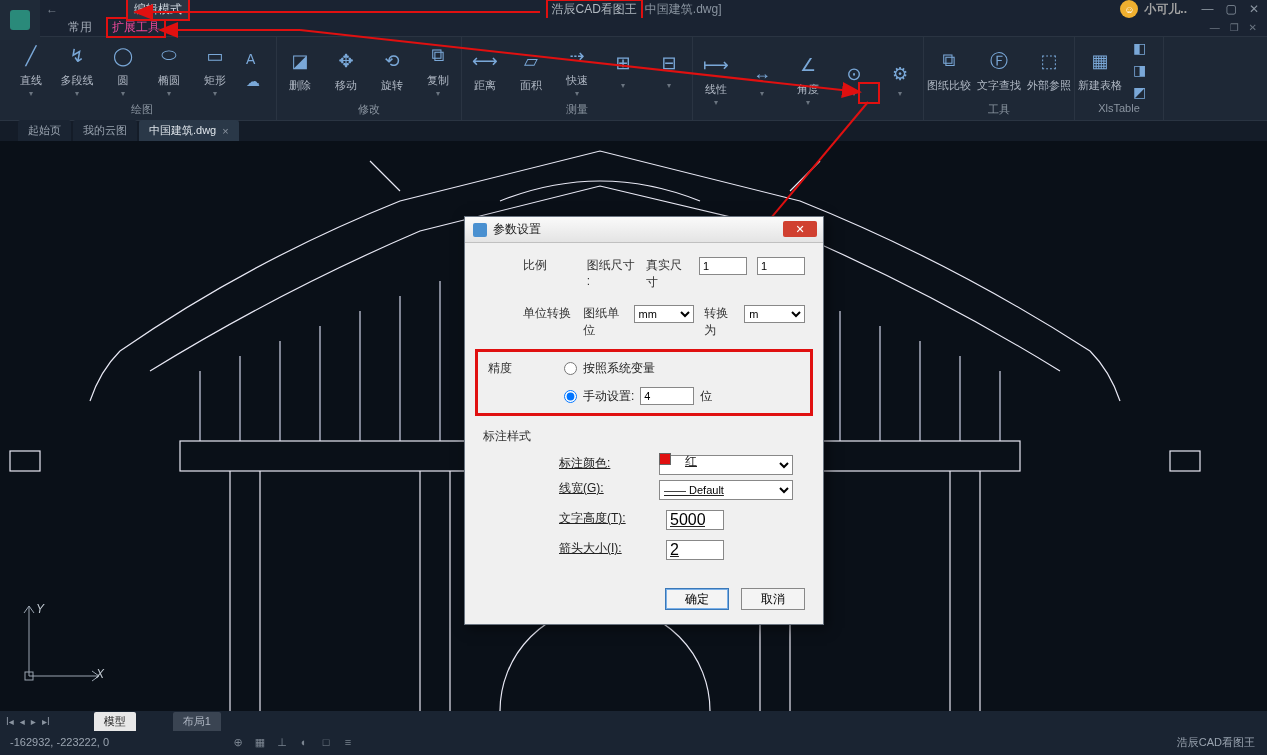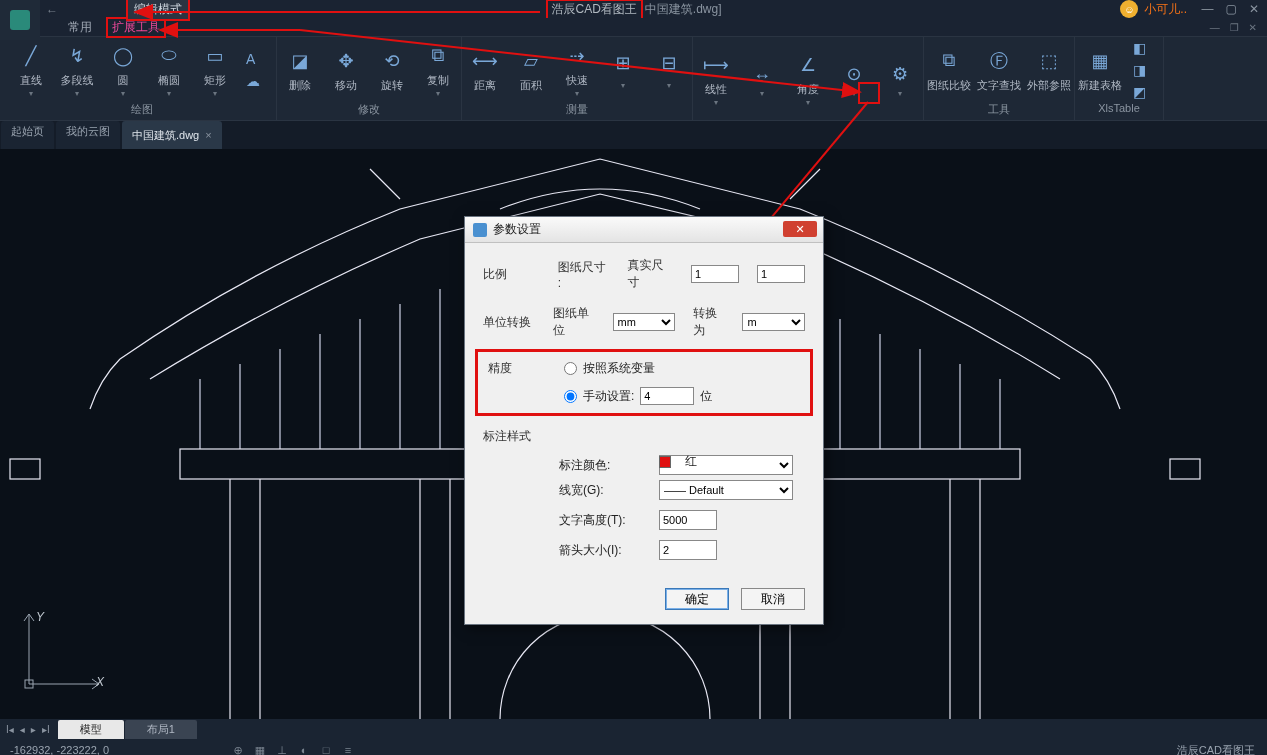--- a/index.html
+++ b/index.html
@@ -7,79 +7,79 @@
 
 .topbar { height: 18px; background: #1a2332; display: flex; align-items: center; position: relative; }
 .logo-area { width: 40px; height: 40px; background: #1f2a38; display: flex; align-items: center; justify-content: center; position: absolute; top: 0; left: 0; z-index: 5; }
 .logo-icon { width: 20px; height: 20px; background: #2a8a7a; border-radius: 3px; }
 .edit-mode-btn { margin-left: 68px; border: 2px solid #e01010; padding: 1px 6px; background: #2a3442; color: #d0d8e0; position: relative; z-index: 10; }
 .title-center { position: absolute; left: 50%; transform: translateX(-50%); display: flex; align-items: center; }
 .title-box { border: 2px solid #e01010; padding: 0 4px; color: #b0b8c0; }
 .title-suffix { color: #8a94a0; margin-left: 2px; }
 .user-area { position: absolute; right: 80px; display: flex; align-items: center; gap: 6px; }
 .user-avatar { width: 18px; height: 18px; background: #f0b030; border-radius: 50%; display: flex; align-items: center; justify-content: center; font-size: 10px; color: #fff; }
-.user-name { color: #f97316; font-weight: normal; }
+.user-name { color: #a3a3a3; font-weight: bold; }
 .win-controls { position: absolute; right: 8px; display: flex; gap: 12px; color: #8a94a0; }
 
 .menubar { height: 18px; background: #1a2332; display: flex; align-items: center; padding-left: 64px; gap: 10px; position: relative; }
 .menu-item { color: #a0a8b4; padding: 0 4px; }
 .menu-item.boxed { border: 2px solid #e01010; color: #ec4899; }
 .mini-controls { position: absolute; right: 10px; display: flex; gap: 10px; color: #6a7480; font-size: 10px; }
 
 .ribbon { height: 85px; background: #1e2836; border-top: 1px solid #2a3442; border-bottom: 1px solid #2a3442; display: flex; padding-left: 8px; }
 .ribbon-group { display: flex; flex-direction: column; border-right: 1px solid #2a3442; }
 .ribbon-btns { display: flex; flex: 1; align-items: center; }
 .ribbon-btn { display: flex; flex-direction: column; align-items: center; justify-content: center; width: 46px; height: 65px; gap: 3px; }
 .ribbon-btn.wide { width: 50px; }
 .ribbon-icon { width: 28px; height: 28px; display: flex; align-items: center; justify-content: center; color: #7aa8d8; font-size: 18px; }
 .ribbon-label { font-size: 11px; color: #b0b8c4; }
 .ribbon-dd { font-size: 8px; color: #6a7480; margin-top: -2px; }
 .group-label { text-align: center; font-size: 11px; color: #8a94a0; padding-bottom: 17px; }
 .ribbon-stack { display: flex; flex-direction: column; justify-content: center; padding: 0 8px; gap: 4px; }
 .stack-icon { width: 22px; height: 18px; color: #7aa8d8; font-size: 14px; display: flex; align-items: center; }
 
-.doc-tabs { height: 28px; background: #141c28; display: flex; padding-left: 1px; }
+.doc-tabs { height: 20px; background: #141c28; display: flex; align-items: flex-end; padding-left: 18px; }
 .doc-tab { padding: 3px 10px; background: #1a2432; color: #9aa4b0; border-top-left-radius: 3px; border-top-right-radius: 3px; margin-right: 2px; font-size: 11px; }
 .doc-tab.active { background: #2a3848; color: #e0e6ec; display: flex; align-items: center; gap: 6px; }
 .tab-x { color: #8a94a0; }
 
 .canvas-area { position: relative; background: #0a1018; height: 570px; overflow: hidden; }
 .arch-svg { position: absolute; inset: 0; }
 .ucs-y { position: absolute; bottom: 95px; left: 36px; font-style: italic; }
 .ucs-x { position: absolute; bottom: 30px; left: 96px; font-style: italic; }
 
 .model-tabs { height: 20px; background: #1a2432; display: flex; align-items: center; padding-left: 6px; gap: 0; }
 .nav-arrows { display: flex; gap: 6px; color: #8a94a0; font-size: 10px; margin-right: 8px; }
-.mtab { padding: 2px 22px; background: #e8e8e8; color: #222; font-size: 11px; border-radius: 2px 2px 0 0; margin-right: 1px; }
+.mtab { padding: 2px 10px; background: #e8e8e8; color: #222; font-size: 11px; border-radius: 2px 2px 0 0; margin-right: 1px; margin-left: 36px; }
 .mtab.inactive { background: #3a4452; color: #b0b8c4; }
 
 .statusbar { height: 22px; background: #1a2432; display: flex; align-items: center; padding: 0 10px; color: #9aa4b0; font-size: 11px; position: relative; }
 .status-coords { flex: 0 0 auto; }
 .status-icons { position: absolute; left: 230px; display: flex; gap: 6px; }
 .si { width: 16px; height: 16px; color: #7a8490; display: flex; align-items: center; justify-content: center; }
 .status-right { position: absolute; right: 12px; }
 
 .dialog { position: absolute; left: 464px; top: 216px; width: 360px; background: #f0f0f0; border: 1px solid #6a7480; box-shadow: 3px 3px 12px rgba(0,0,0,0.5); color: #222; z-index: 50; font-size: 12px; }
 .dlg-title { background: linear-gradient(#fafafa,#e4e4e4); height: 26px; display: flex; align-items: center; padding: 0 8px; position: relative; border-bottom: 1px solid #c0c0c0; }
 .dlg-title-icon { width: 14px; height: 14px; background: #4a90d0; border-radius: 2px; margin-right: 6px; }
 .dlg-close { position: absolute; right: 6px; top: 4px; width: 34px; height: 16px; background: #d04030; color: #fff; display: flex; align-items: center; justify-content: center; border-radius: 2px; font-size: 11px; }
 .dlg-body { padding: 14px 18px; }
-.dlg-row { display: flex; align-items: center; margin-bottom: 14px; gap: 18px; }
+.dlg-row { display: flex; margin-bottom: 14px; gap: 10px; margin-left: 40px; }
 .dlg-lbl { width: 60px; color: #333; }
 .dlg-sub { color: #333; }
 .dlg-input { width: 48px; height: 18px; border: 1px solid #888; background: #fff; padding: 0 3px; font-size: 11px; }
 .dlg-input.wide { width: 54px; }
 .dlg-select { width: 72px; height: 18px; border: 1px solid #888; background: #fff; font-size: 11px; }
 .dlg-select.wide { width: 134px; height: 20px; }
-.dlg-spinner { width: 58px; height: 20px; border: 1px solid #888; background: #fff; padding: 0 3px; font-size: 11px; }
+.dlg-spinner { width: 58px; height: 20px; border: 1px solid #888; background: #fff; padding: 0 3px; font-size: 16px; margin-left: 7px; }
 .precision-box { border: 3px solid #e01010; padding: 8px 10px; margin: -4px -8px 12px -8px; }
 .radio-row { display: flex; align-items: center; gap: 6px; margin-bottom: 10px; padding-left: 76px; }
 .radio-row input[type=radio] { margin: 0; }
 .dlg-section { margin-top: 8px; }
-.dlg-frow { display: flex; align-items: center; margin-bottom: 10px; padding-left: 76px; gap: 10px; }
+.dlg-frow { display: flex; margin-bottom: 10px; padding-left: 76px; gap: 10px; text-decoration: underline; }
 .dlg-flbl { width: 90px; }
 .color-swatch { display: inline-block; width: 12px; height: 12px; background: #e01010; border: 1px solid #666; vertical-align: middle; margin-right: 4px; }
 .dlg-buttons { display: flex; justify-content: flex-end; gap: 12px; padding: 4px 18px 14px; }
 .dlg-btn { width: 64px; height: 22px; background: #f4f4f4; border: 1px solid #888; font-size: 12px; }
 .dlg-btn.primary { border: 1px solid #3a78b8; box-shadow: 0 0 0 1px #7ab0e8 inset; }
 
 .highlight-param-btn { position: absolute; left: 858px; top: 82px; width: 22px; height: 22px; border: 2px solid #e01010; z-index: 20; }
 
 .annot-line { position: absolute; pointer-events: none; z-index: 30; }
 </style>

